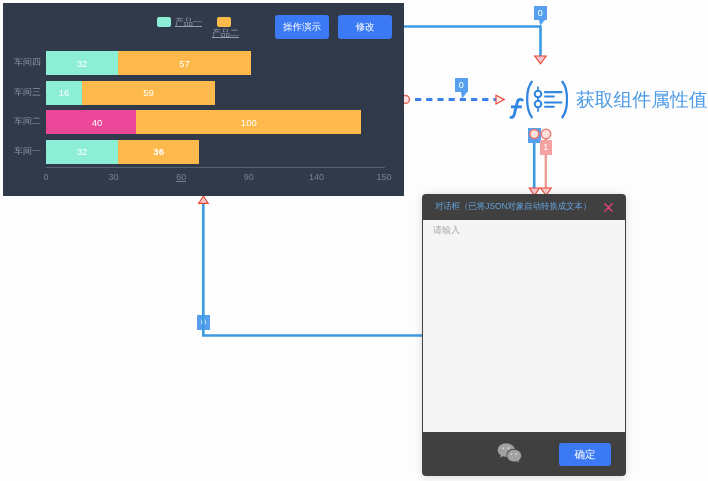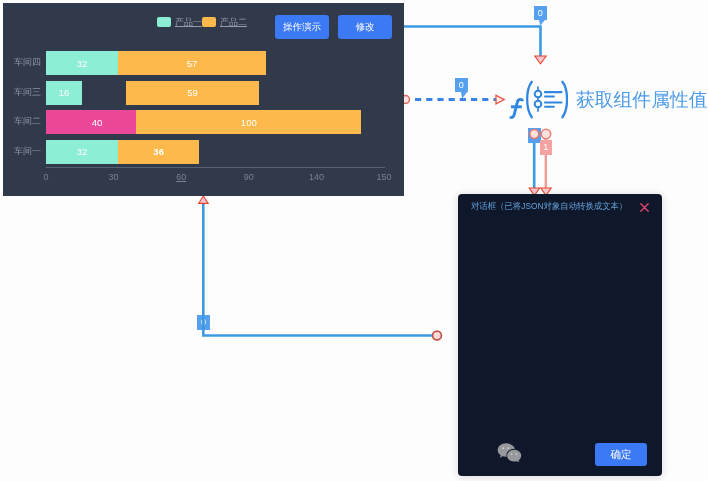--- a/index.html
+++ b/index.html
@@ -18,21 +18,21 @@
     position:absolute;top:12px;height:24px;background:#3b79f5;color:#fff;
     border-radius:3px;font-size:9.5px;display:flex;align-items:center;justify-content:center;
     cursor:pointer;
   }
   .ytick{position:absolute;font-size:9px;color:#8b94a3;text-align:right;white-space:nowrap;}
   .xtick{position:absolute;font-size:9px;color:#79818f;text-align:center;white-space:nowrap;}
   .bar-seg{position:absolute;display:flex;align-items:center;justify-content:center;
        font-size:9.5px;color:#fff;box-sizing:border-box;}
   #axis-line{position:absolute;left:43px;top:163.5px;width:339px;height:1px;background:#566173;}
   
-  #dialog{position:absolute;left:458px;top:194px;width:204px;height:282px;background:#0f172a;z-index:4;
+  #dialog{position:absolute;left:422px;top:194px;width:204px;height:282px;background:#404040;z-index:4;
           border-radius:4px;box-shadow:0 1px 8px rgba(0,0,0,.14);box-sizing:border-box;}
   #dialog-title{position:absolute;left:13px;top:6px;font-size:9px;color:#63a0d8;white-space:nowrap;transform:scaleX(0.93);transform-origin:left center;}
   #dialog-close{position:absolute;left:181.5px;top:9px;width:9px;height:9px;cursor:pointer;}
   #dialog-body{position:absolute;left:1px;top:26px;width:202px;height:212px;background:#f5f5f5;}
   #dialog-placeholder{position:absolute;left:10px;top:4px;font-size:9px;color:#a9a9a9;}
   #dialog-ok{position:absolute;left:137px;top:249px;width:52px;height:23px;background:#3b79f5;
              border-radius:3px;color:#fff;font-size:10.5px;display:flex;align-items:center;
              justify-content:center;cursor:pointer;}
   
   #watermark{position:absolute;z-index:5;left:497px;top:442px;display:flex;align-items:flex-start;
@@ -48,35 +48,35 @@
 </style>
 </head>
 <body>
 
 <div id="chart-panel">
 
   <div class="legend-item" id="legend-0" style="left:154px;">
     <span class="legend-swatch" id="legend-swatch-0" style="background: rgb(140, 238, 212);"></span>
     <span class="legend-label">产品一</span>
   </div>
-  <div class="legend-item" id="legend-1" style="left:199px;">
+  <div class="legend-item" id="legend-1" style="left:205px;flex-direction:column;">
     <span class="legend-swatch" id="legend-swatch-1" style="background: rgb(253, 185, 75);"></span>
     <span class="legend-label">产品二</span>
   </div>
 
   <div class="chart-btn" id="btn-demo" style="left:272px;width:54px;">操作演示</div>
   <div class="chart-btn" id="btn-modify" style="left:335px;width:54px;">修改</div>
 
   <div id="plot">
       <div class="ytick" style="left: 4px; width: 34px; top: 53px;">车间四</div>
       <div class="bar-seg" style="left: 43px; width: 72.1067px; top: 48px; height: 24px; background: rgb(140, 238, 212);">32</div>
-      <div class="bar-seg" style="left: 115.107px; width: 148px; top: 48px; height: 24px; background: rgb(253, 185, 75);">57</div>
+      <div class="bar-seg" style="left: 115.107px; width: 133px; top: 48px; height: 24px; background: rgb(253, 185, 75);">57</div>
       <div class="ytick" style="left: 4px; width: 34px; top: 82.5px;">车间三</div>
       <div class="bar-seg" style="left: 43px; width: 36.0533px; top: 77.5px; height: 24px; background: rgb(140, 238, 212);">16</div>
-      <div class="bar-seg" style="left: 79.0533px; width: 132.947px; top: 77.5px; height: 24px; background: rgb(253, 185, 75); margin-left: 44px;">59</div>
+      <div class="bar-seg" style="left: 79.0533px; width: 132.947px; top: 77.5px; height: 24px; background: rgb(253, 185, 75);">59</div>
       <div class="ytick" style="left: 4px; width: 34px; top: 112px;">车间二</div>
       <div class="bar-seg" style="left: 43px; width: 102px; top: 107px; height: 24px; background: #ec4899;">40</div>
       <div class="bar-seg" style="left: 133.133px; width: 225.333px; top: 107px; height: 24px; background: rgb(253, 185, 75);">100</div>
       <div class="ytick" style="left: 4px; width: 34px; top: 141.5px;">车间一</div>
       <div class="bar-seg" style="left: 43px; width: 72.1067px; top: 136.5px; height: 24px; background: rgb(140, 238, 212);">32</div>
       <div class="bar-seg" style="left: 115.107px; width: 81.12px; top: 136.5px; height: 24px; background: rgb(253, 185, 75); font-weight: bold;">36</div>
       <div class="xtick" style="left: 23px; width: 40px; top: 169px;">0</div>
       <div class="xtick" style="left: 90.6px; width: 40px; top: 169px;">30</div>
       <div class="xtick" style="left: 158.2px; width: 40px; top: 169px; text-decoration: underline;">60</div>
       <div class="xtick" style="left: 225.8px; width: 40px; top: 169px;">90</div>
@@ -103,20 +103,23 @@
   <path d="M436 335.5 L203.3 335.5 L203.3 203" fill="none" stroke="#3b9ae1" stroke-width="2.6"></path>
   <path d="M198.6 203.4 L208.2 203.4 L203.4 196 Z" fill="#f6c5cf" stroke="#e8452f" stroke-width="1.1" stroke-linejoin="miter"></path>
   <circle cx="437" cy="335.5" r="4.4" fill="#f7ddda" stroke="#c9524a" stroke-width="1.7"></circle>
 </svg>
 
 <div id="dialog">
   <div id="dialog-title">对话框（已将JSON对象自动转换成文本）</div>
   <svg id="dialog-close" viewBox="0 0 9 9">
     <path d="M0.8 0.8 L8.2 8.2 M8.2 0.8 L0.8 8.2" stroke="#e8456f" stroke-width="1.3" stroke-linecap="round" fill="none"></path>
   </svg>
+  <div id="dialog-body">
+    <div id="dialog-placeholder">请输入</div>
+  </div>
   <div id="dialog-ok">确定</div>
 </div>
 
 <div id="watermark">
   <svg width="25" height="21" viewBox="0 0 32 26">
     <g fill="#bdbdbd">
       <path d="M11.5 1.2C5.6 1.2 0.9 5.1 0.9 9.9c0 2.7 1.5 5.1 3.9 6.7l-1 3 3.4-1.7c1.3 0.4 2.7 0.6 4.3 0.6 0.3 0 0.6 0 0.9 0 -0.2-0.7-0.3-1.4-0.3-2.1 0-4.5 4.4-8.2 9.8-8.2 0.4 0 0.7 0 1.1 0.1C21.9 4.2 17.2 1.2 11.5 1.2z"></path>
       <path d="M22 9.6c-5 0-9 3.4-9 7.5 0 4.1 4 7.5 9 7.5 1.2 0 2.3-0.2 3.4-0.5l3 1.5 -0.8-2.6c2-1.4 3.4-3.5 3.4-5.9C31 13 27 9.6 22 9.6z"></path>
     </g>
     <g fill="#fff">

